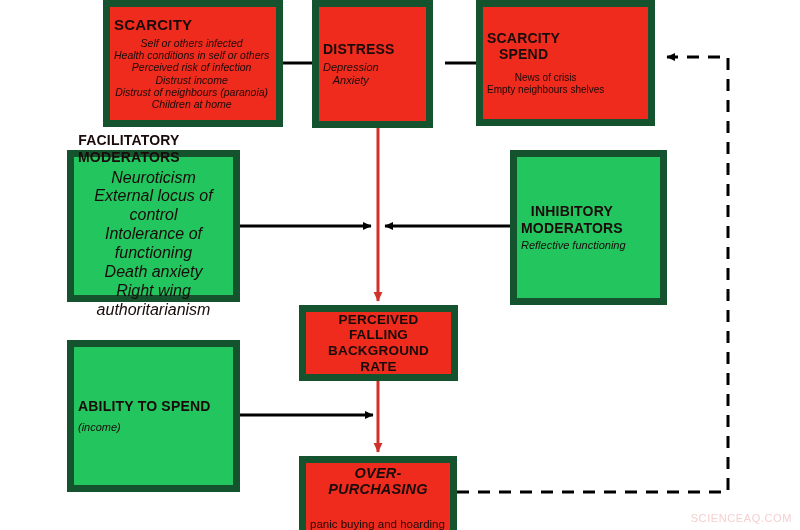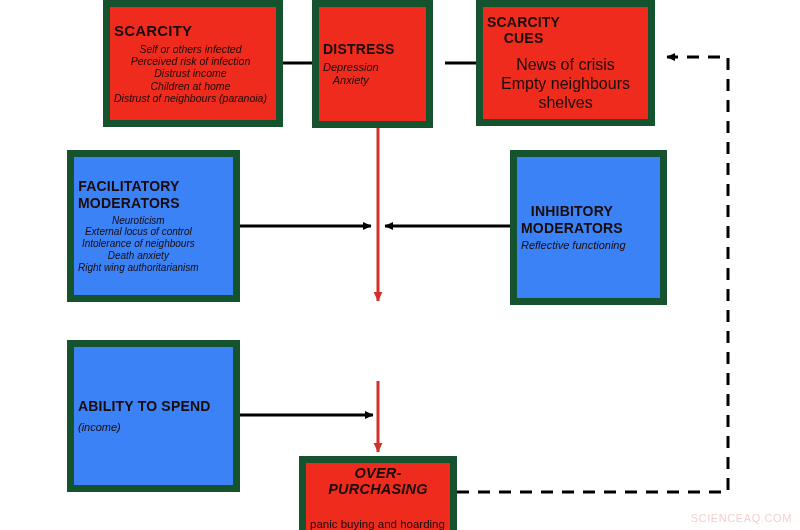--- a/index.html
+++ b/index.html
@@ -23,21 +23,21 @@
     border: 7px solid #14532d;
     display: flex;
     flex-direction: column;
     align-items: flex-start;
     justify-content: center;
     text-align: center;
     color: #1a0b0b;
     padding: 2px 4px;
   }
   .node.red  { background: #ee2b1c; }
-  .node.yellow { background: #3b82f6; }
+  .node.yellow { background: #22c55e; }
 
   .n-title {
     font-weight: bold;
     letter-spacing: 0.2px;
     line-height: 1.15;
   }
   .n-title.italic { font-style: italic; }
   .n-sub {
     font-style: italic;
     line-height: 1.18;
@@ -45,24 +45,24 @@
   .n-sub.upright { font-style: normal; }
 
   
   #node-scarcity-vulnerabilities .n-title { font-size: 15px; }
   #node-scarcity-vulnerabilities .n-sub   { font-size: 10.5px; margin-top: 3px; }
 
   #node-distress .n-title { font-size: 14px; }
   #node-distress .n-sub   { font-size: 11px; margin-top: 4px; }
 
   #node-scarcity-cues .n-title { font-size: 14px; }
-  #node-scarcity-cues .n-sub   { font-size: 16px; margin-top: 10px; }
+  #node-scarcity-cues .n-sub   { font-size: 10px; margin-top: 10px; }
 
   #node-facilitatory-moderators .n-title { font-size: 14px; }
-  #node-facilitatory-moderators .n-sub   { font-size: 10px; margin-top: 4px; }
+  #node-facilitatory-moderators .n-sub   { font-size: 16px; margin-top: 4px; }
 
   #node-inhibitory-moderators .n-title { font-size: 14px; }
   #node-inhibitory-moderators .n-sub   { font-size: 11px; margin-top: 3px; }
 
   #node-ability-to-spend .n-title { font-size: 14px; }
   #node-ability-to-spend .n-sub   { font-size: 11px; margin-top: 7px; }
 
   #node-perceived-falling-background-rate .n-title { font-size: 13.5px; }
 
   #node-over-purchasing .n-title { font-size: 14.5px; }
@@ -117,57 +117,58 @@
 
     <path d="M457,492 L728,492 L728,57 L667,57" fill="none" stroke="#000000" stroke-width="3" stroke-dasharray="12 9" marker-end="url(#arrow-black-left)"></path>
   </svg>
 
   <div class="node red" id="node-scarcity-vulnerabilities" style="left:103px; top:0px; width:180px; height:127px;">
     <div class="n-title">
       <div>SCARCITY</div>
     </div>
     <div class="n-sub">
       <div>Self or others infected</div>
+      <div>Health conditions in self or others</div>
       <div>Perceived risk of infection</div>
       <div>Distrust income</div>
+      <div>Distrust of neighbours (paranoia)</div>
       <div>Children at home</div>
-      <div>Distrust of neighbours (paranoia)</div>
     </div>
   </div>
 
   <div class="node red" id="node-distress" style="left:312px; top:0px; width:121px; height:128px;">
     <div class="n-title">
       <div>DISTRESS</div>
     </div>
     <div class="n-sub">
       <div>Depression</div>
       <div>Anxiety</div>
     </div>
   </div>
 
   <div class="node red" id="node-scarcity-cues" style="left:476px; top:0px; width:179px; height:126px;">
     <div class="n-title">
       <div>SCARCITY</div>
-      <div>CUES</div>
+      <div>SPEND</div>
     </div>
     <div class="n-sub upright">
       <div>News of crisis</div>
       <div>Empty neighbours shelves</div>
     </div>
   </div>
 
   <div class="node yellow" id="node-facilitatory-moderators" style="left:67px; top:150px; width:173px; height:152px;">
     <div class="n-title">
       <div>FACILITATORY</div>
       <div>MODERATORS</div>
     </div>
     <div class="n-sub">
       <div>Neuroticism</div>
       <div>External locus of control</div>
-      <div>Intolerance of neighbours</div>
+      <div>Intolerance of functioning</div>
       <div>Death anxiety</div>
       <div>Right wing authoritarianism</div>
     </div>
   </div>
 
   <div class="node yellow" id="node-inhibitory-moderators" style="left:510px; top:150px; width:157px; height:155px;">
     <div class="n-title">
       <div>INHIBITORY</div>
       <div>MODERATORS</div>
     </div>
@@ -178,20 +179,26 @@
 
   <div class="node yellow" id="node-ability-to-spend" style="left:67px; top:340px; width:173px; height:152px;">
     <div class="n-title">
       <div>ABILITY TO SPEND</div>
     </div>
     <div class="n-sub">
       <div>(income)</div>
     </div>
   </div>
 
+  <div class="node red" id="node-perceived-falling-background-rate" style="left:299px; top:305px; width:159px; height:76px;">
+    <div class="n-title">
+      <div>PERCEIVED FALLING</div>
+      <div>BACKGROUND RATE</div>
+    </div>
+  </div>
 
   <div class="node red" id="node-over-purchasing" style="left:299px; top:456px; width:158px; height:84px;">
     <div class="n-title italic">
       <div>OVER-PURCHASING</div>
     </div>
     <div class="n-sub upright">
       <div>panic buying and hoarding</div>
     </div>
   </div>
 

